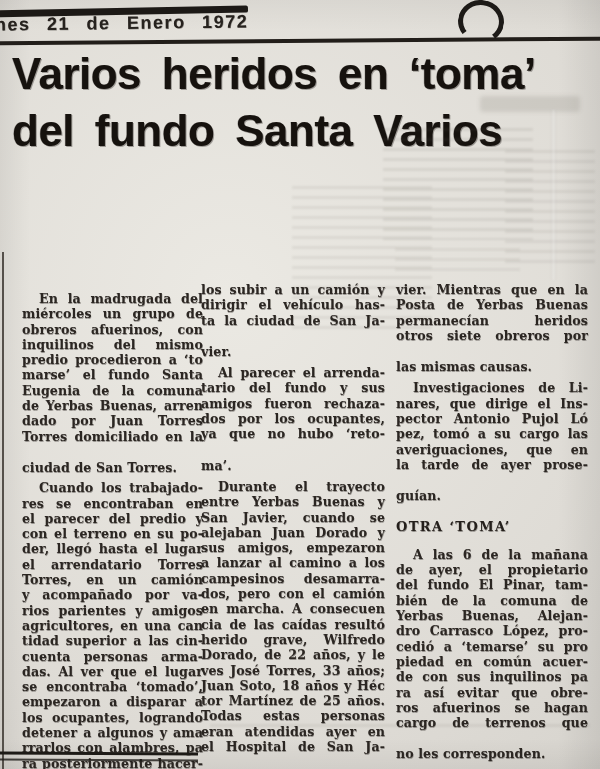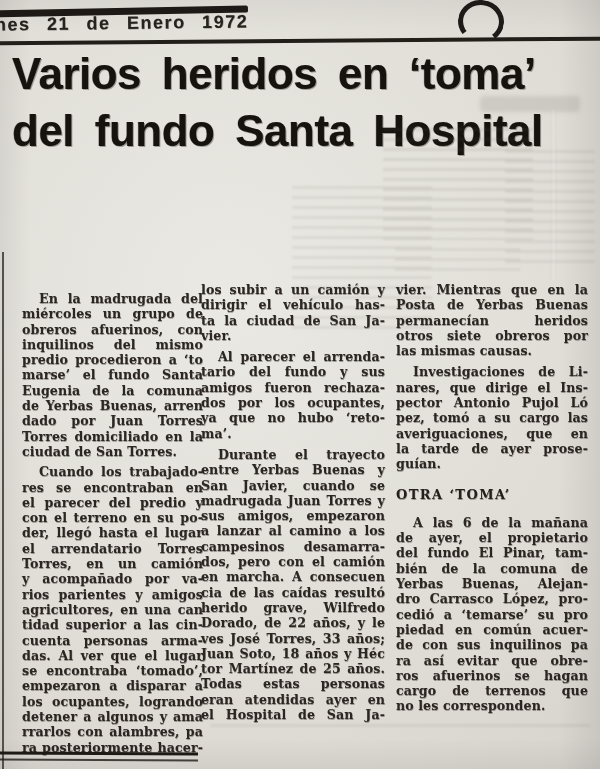--- a/index.html
+++ b/index.html
@@ -70,21 +70,21 @@
     font-size: 12.6px; line-height: 15.3px; letter-spacing: 0.1px;
     text-shadow: 0.4px 0.5px 0 rgba(43,38,34,.4);
   }
   .col1 { left: 22px;  top: 291px; width: 181px; }
   .col2 { left: 201px; top: 282px; width: 184px; }
   .col3 { left: 396px; top: 282px; width: 192px; }
   .para { margin: 0 0 6px 0; }
   .col1 .para { margin-bottom: 5px; }
   .line { text-align: justify; text-align-last: justify; }
   .para.indent .line:first-child { text-indent: 17px; }
-  .line.endline { text-align-last: left; }
+  .line.endline { text-align-last: left; margin-top: 16px; }
   .subhead {
     font-weight: bold; font-size: 13px; letter-spacing: 1.4px;
     margin: 15px 0 13px 0; color: #241f1b;
     text-shadow: 0.5px 0.5px 0 rgba(36,31,27,.4);
   }
 
   .col1-underline {
     position: absolute; left: 0px; top: 752px; width: 198px; height: 4px;
     border-top: 3px solid #1d1a16; border-bottom: 2px solid rgba(29,26,22,.8);
     transform: rotate(0.25deg);
@@ -95,21 +95,21 @@
 
 <div class="page">
 
   <div class="torn-bar"></div>
   <div class="dateline">nes 21 de Enero 1972</div>
   <div class="header-rule"></div>
   <div class="ring-mark"></div>
 
   <h1 class="headline" style="margin:0">
     <div class="hline">Varios heridos en ‘toma’</div>
-    <div class="hline">del fundo Santa Hospital</div>
+    <div class="hline">del fundo Santa Varios</div>
   </h1>
 
   <div class="ghost-word" style="left:480px; top:96px; width:100px; height:16px;"></div>
   <div class="ghost" style="left:383px; top:128px; width:150px; height:112px;"></div>
   <div class="ghost" style="left:395px; top:248px; width:125px; height:30px; opacity:.45;"></div>
   <div class="ghost" style="left:292px; top:186px; width:140px; height:145px; opacity:.5;"></div>
   <div class="ghost" style="left:505px; top:150px; width:90px; height:115px; opacity:.5;"></div>
   <div class="ghost" style="left:210px; top:724px; width:380px; height:10px; opacity:.5;"></div>
   <div class="crease" style="left:551px; top:110px; height:170px;"></div>
 
@@ -162,21 +162,21 @@
         <div class="line">tario del fundo y sus</div>
         <div class="line">amigos fueron rechaza-</div>
         <div class="line">dos por los ocupantes,</div>
         <div class="line">ya que no hubo ‘reto-</div>
         <div class="line endline">ma’.</div>
       </div>
       <div class="para indent">
         <div class="line">Durante el trayecto</div>
         <div class="line">entre Yerbas Buenas y</div>
         <div class="line">San Javier, cuando se</div>
-        <div class="line">madrugada Juan Torres y</div>
+        <div class="line">alejaban Juan Dorado y</div>
         <div class="line">sus amigos, empezaron</div>
         <div class="line">a lanzar al camino a los</div>
         <div class="line">campesinos desamarra-</div>
         <div class="line">dos, pero con el camión</div>
         <div class="line">en marcha. A consecuen</div>
         <div class="line">cia de las caídas resultó</div>
         <div class="line">herido grave, Wilfredo</div>
         <div class="line">Dorado, de 22 años, y le</div>
         <div class="line">ves José Torres, 33 años;</div>
         <div class="line">Juan Soto, 18 años y Héc</div>

